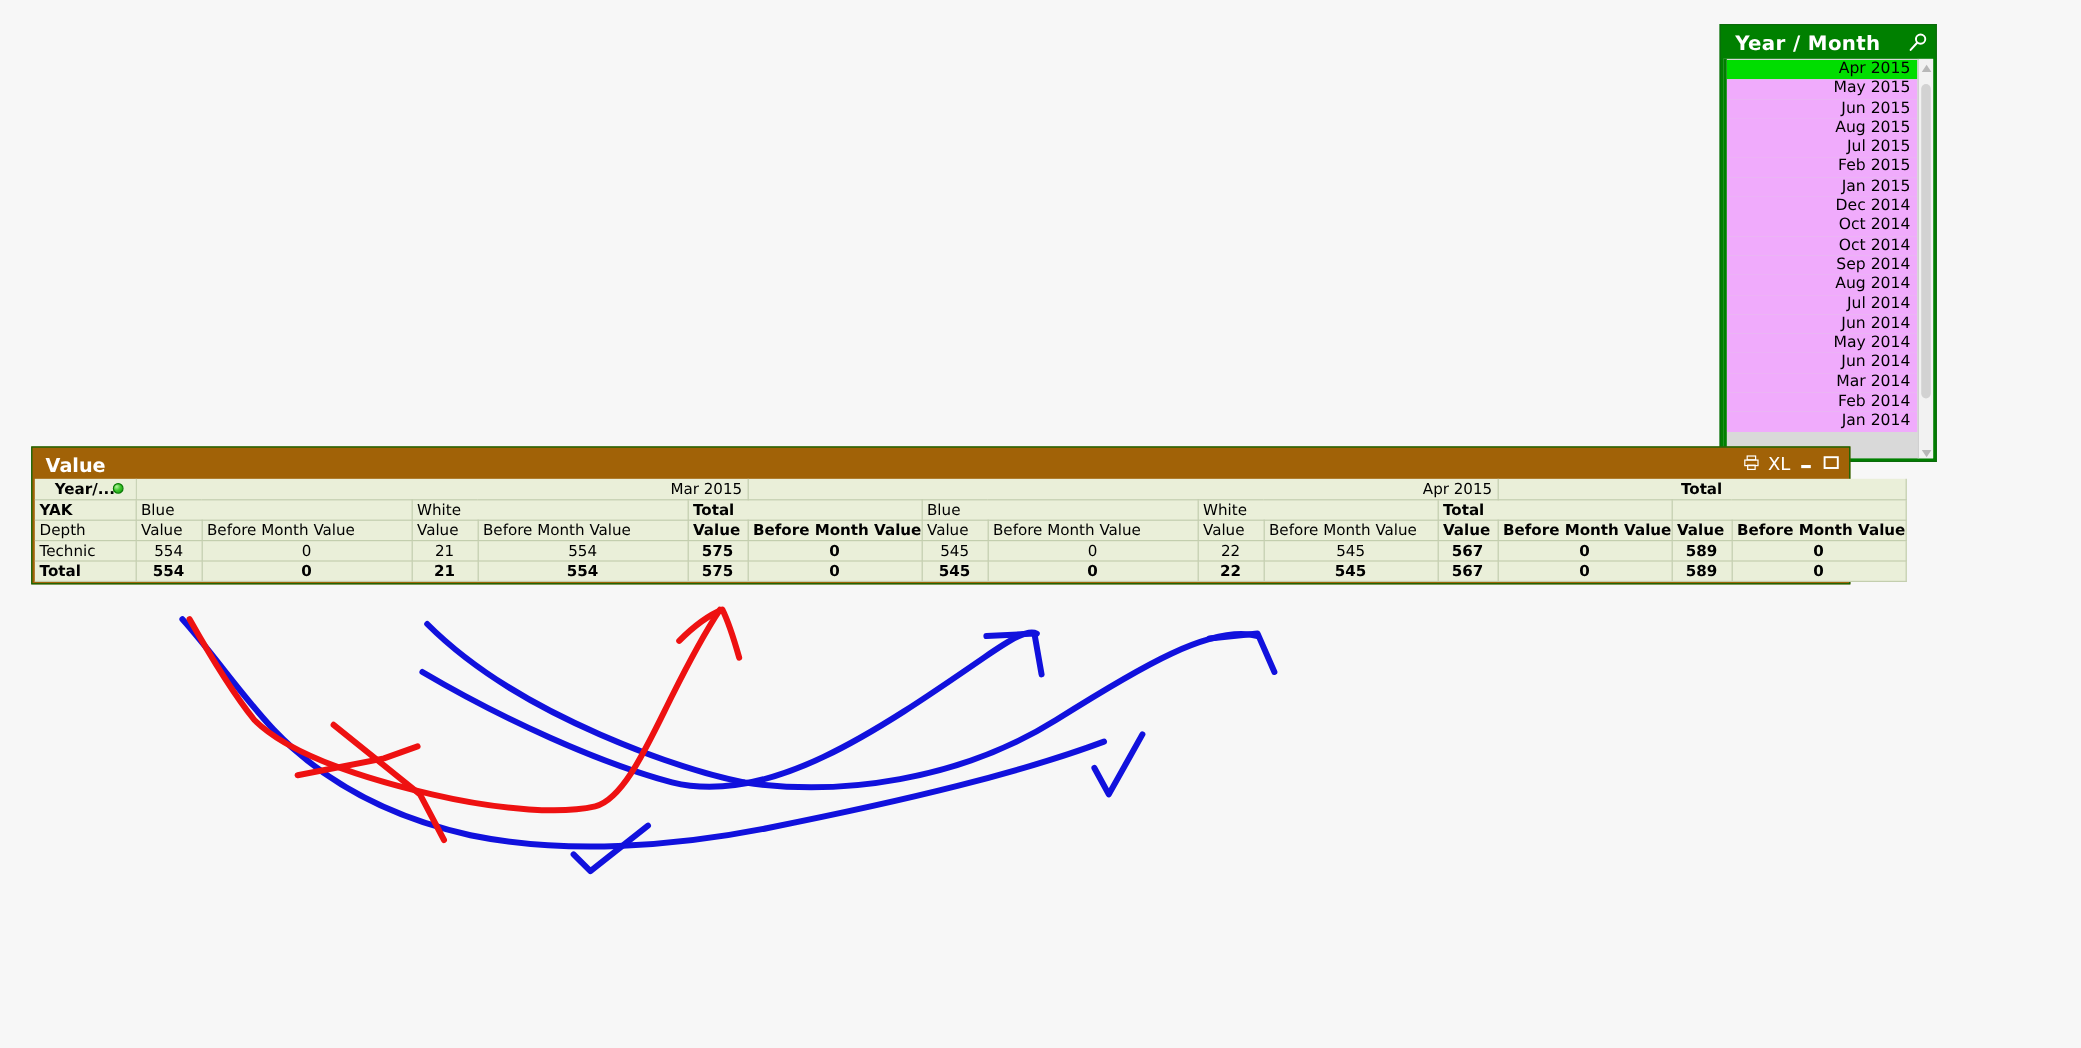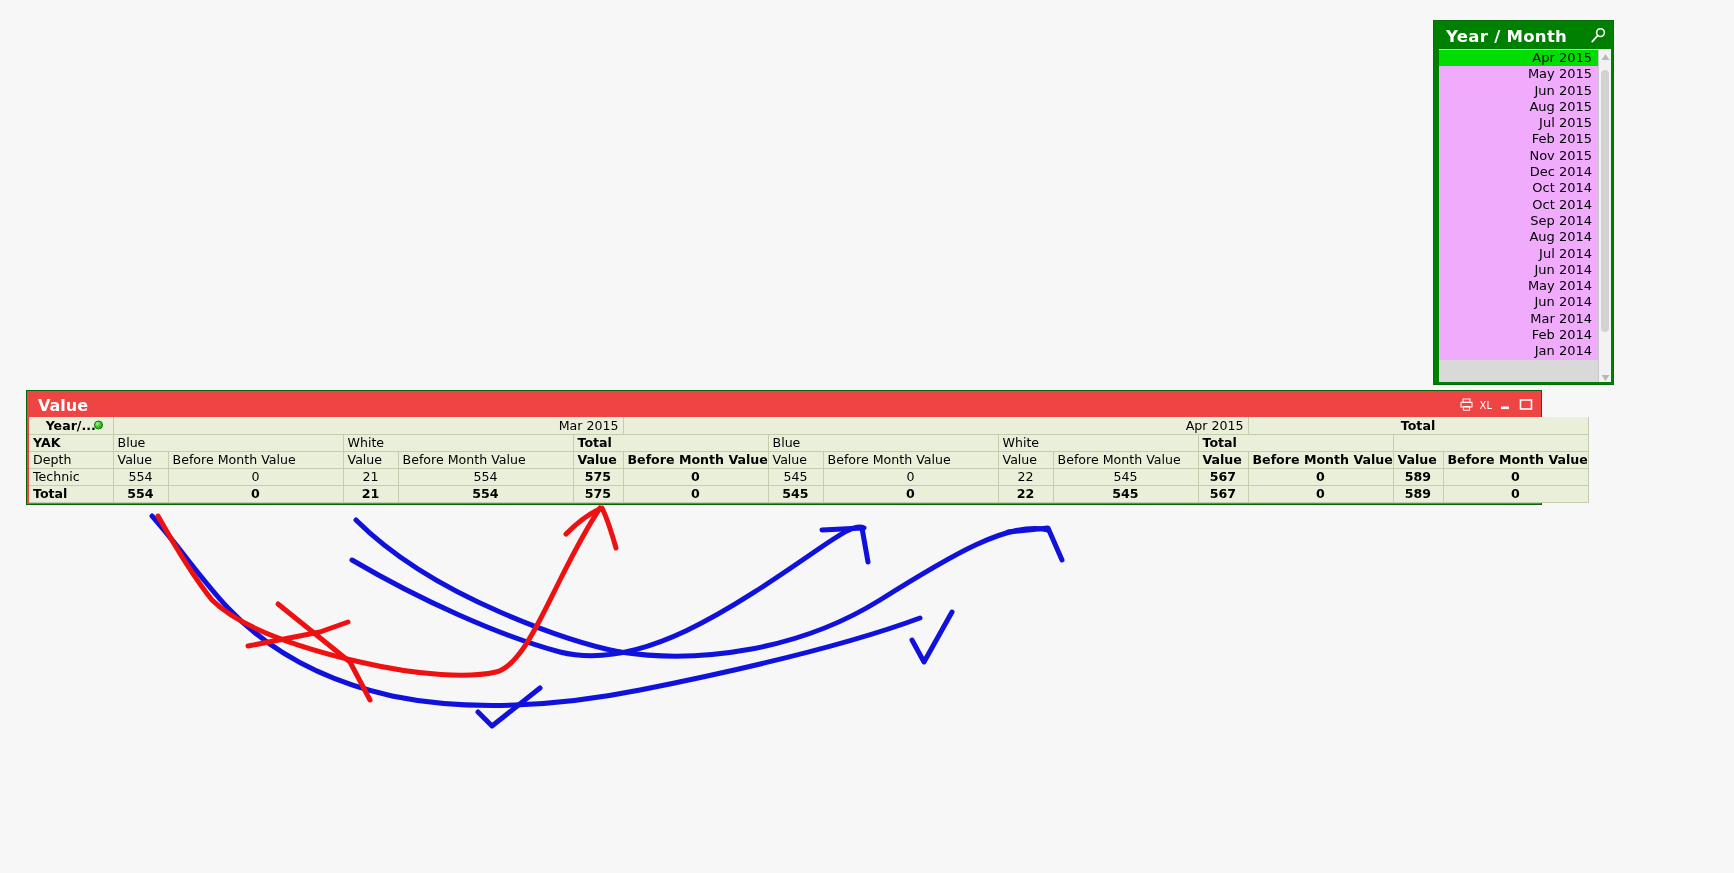--- a/index.html
+++ b/index.html
@@ -67,38 +67,38 @@
   .sb-track { flex: 1 1 auto; width: 100%; position: relative; }
   .sb-thumb {
     position: absolute; left: 2px; right: 2px;
     top: 8px; height: 262px;
     background: #d2d2d2;
     border-radius: 5px;
   }
 
   
   #value-window {
-    position: absolute; left: 26px; top: 390px;
+    position: absolute; left: 26px; top: 372px;
     width: 1516px; height: 115px;
-    background: #ef4444;
+    background: #a16207;
     border: 1px solid #046604;
     padding: 2px;
   }
   #value-title {
     height: 24px;
     display: flex; align-items: center;
     color: #ffffff;
     font-weight: bold;
     font-size: 16px;
     padding: 0 6px 0 9px;
   }
   #value-title .vt-caption { flex: 1 1 auto; }
   #value-title .vt-icons {
     display: flex; align-items: center; gap: 7px;
-    font-size: 10px; font-weight: normal; color: #ffffff;
+    font-size: 15px; font-weight: normal; color: #ffffff;
   }
   .ticon { display: block; }
 
   table.pivot {
     border-collapse: collapse;
     width: 100%;
     table-layout: fixed;
     font-size: 12.6px;
     color: #000;
     background: #eaefd9;
@@ -173,21 +173,21 @@
       </span>
     </div>
     <div id="listbox-body">
       <div id="lb-items">
         <div class="lb-item selected">Apr 2015</div>
         <div class="lb-item">May 2015</div>
         <div class="lb-item">Jun 2015</div>
         <div class="lb-item">Aug 2015</div>
         <div class="lb-item">Jul 2015</div>
         <div class="lb-item">Feb 2015</div>
-        <div class="lb-item">Nov 2015</div>
+        <div class="lb-item">Jan 2015</div>
         <div class="lb-item">Dec 2014</div>
         <div class="lb-item">Oct 2014</div>
         <div class="lb-item">Oct 2014</div>
         <div class="lb-item">Sep 2014</div>
         <div class="lb-item">Aug 2014</div>
         <div class="lb-item">Jul 2014</div>
         <div class="lb-item">Jun 2014</div>
         <div class="lb-item">May 2014</div>
         <div class="lb-item">Jun 2014</div>
         <div class="lb-item">Mar 2014</div>

